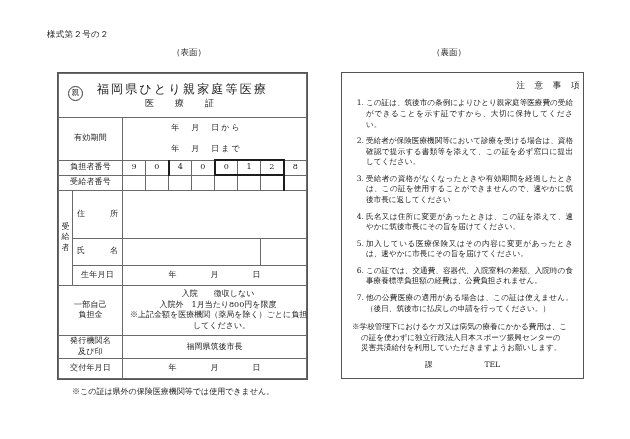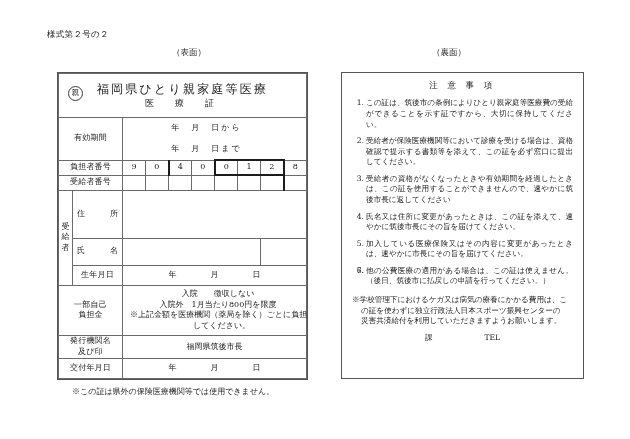--- a/index.html
+++ b/index.html
@@ -169,21 +169,21 @@
   .front-footnote {
     position: absolute;
     left: 72px;
     top: 386px;
     font-size: 8px;
     white-space: nowrap;
   }
 
   
   .notes-title {
-    text-align: center;
+    text-align: right;
     font-size: 8.5px;
     letter-spacing: 3.5px;
     padding: 7px 0 6px 0;
   }
   ol.notes {
     margin: 0;
     padding: 0 10px 0 10px;
     list-style: none;
   }
   ol.notes li {
@@ -357,20 +357,21 @@
     <li>
       <span class="num">4.</span>
       <span>氏名又は住所に変更があったときは、この証を添えて、速やかに筑後市長にその旨を届けてください。</span>
     </li>
     <li>
       <span class="num">5.</span>
       <span>加入している医療保険又はその内容に変更があったときは、速やかに市長にその旨を届けてください。</span>
     </li>
     <li>
       <span class="num">6.</span>
+      <span>この証では、交通費、容器代、入院室料の差額、入院時の食事療養標準負担額の経費は、公費負担されません。</span>
     </li>
     <li>
       <span class="num">7.</span>
       <span>他の公費医療の適用がある場合は、この証は使えません。（後日、筑後市に払戻しの申請を行ってください。）</span>
     </li>
   </ol>
 
   <div class="notes-star">
     <span>※学校管理下におけるケガ又は病気の療養にかかる費用は、こ</span>
     <span class="ind">の証を使わずに独立行政法人日本スポーツ振興センターの</span>

